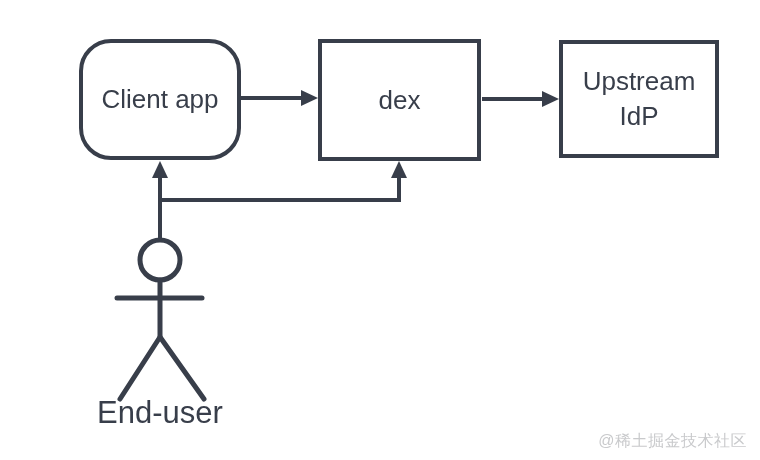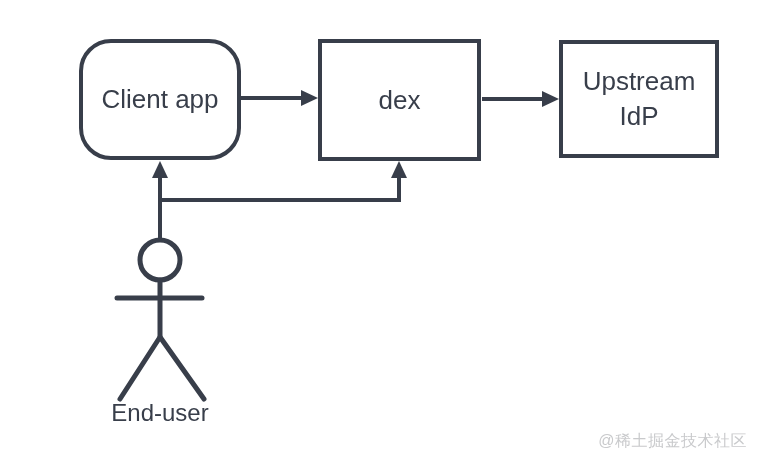--- a/index.html
+++ b/index.html
@@ -60,21 +60,21 @@
     text-align: center;
   }
   .node-client { left: 79px;  top: 39px; width: 162px; height: 121px; border-radius: 32px; }
   .node-dex    { left: 318px; top: 39px; width: 163px; height: 122px; }
   .node-idp    { left: 559px; top: 40px; width: 160px; height: 118px; padding: 0 20px; }
   .actor-label {
     position: absolute;
     left: 60px; top: 398px; width: 200px;
     text-align: center;
     color: var(--text);
-    font-size: 24px;
+    font-size: 31px;
     line-height: 30px;
   }
   .watermark {
     position: absolute;
     right: 13px; bottom: 8px;
     color: var(--watermark);
     font-size: 16px;
     letter-spacing: 0.5px;
   }
 </style>

